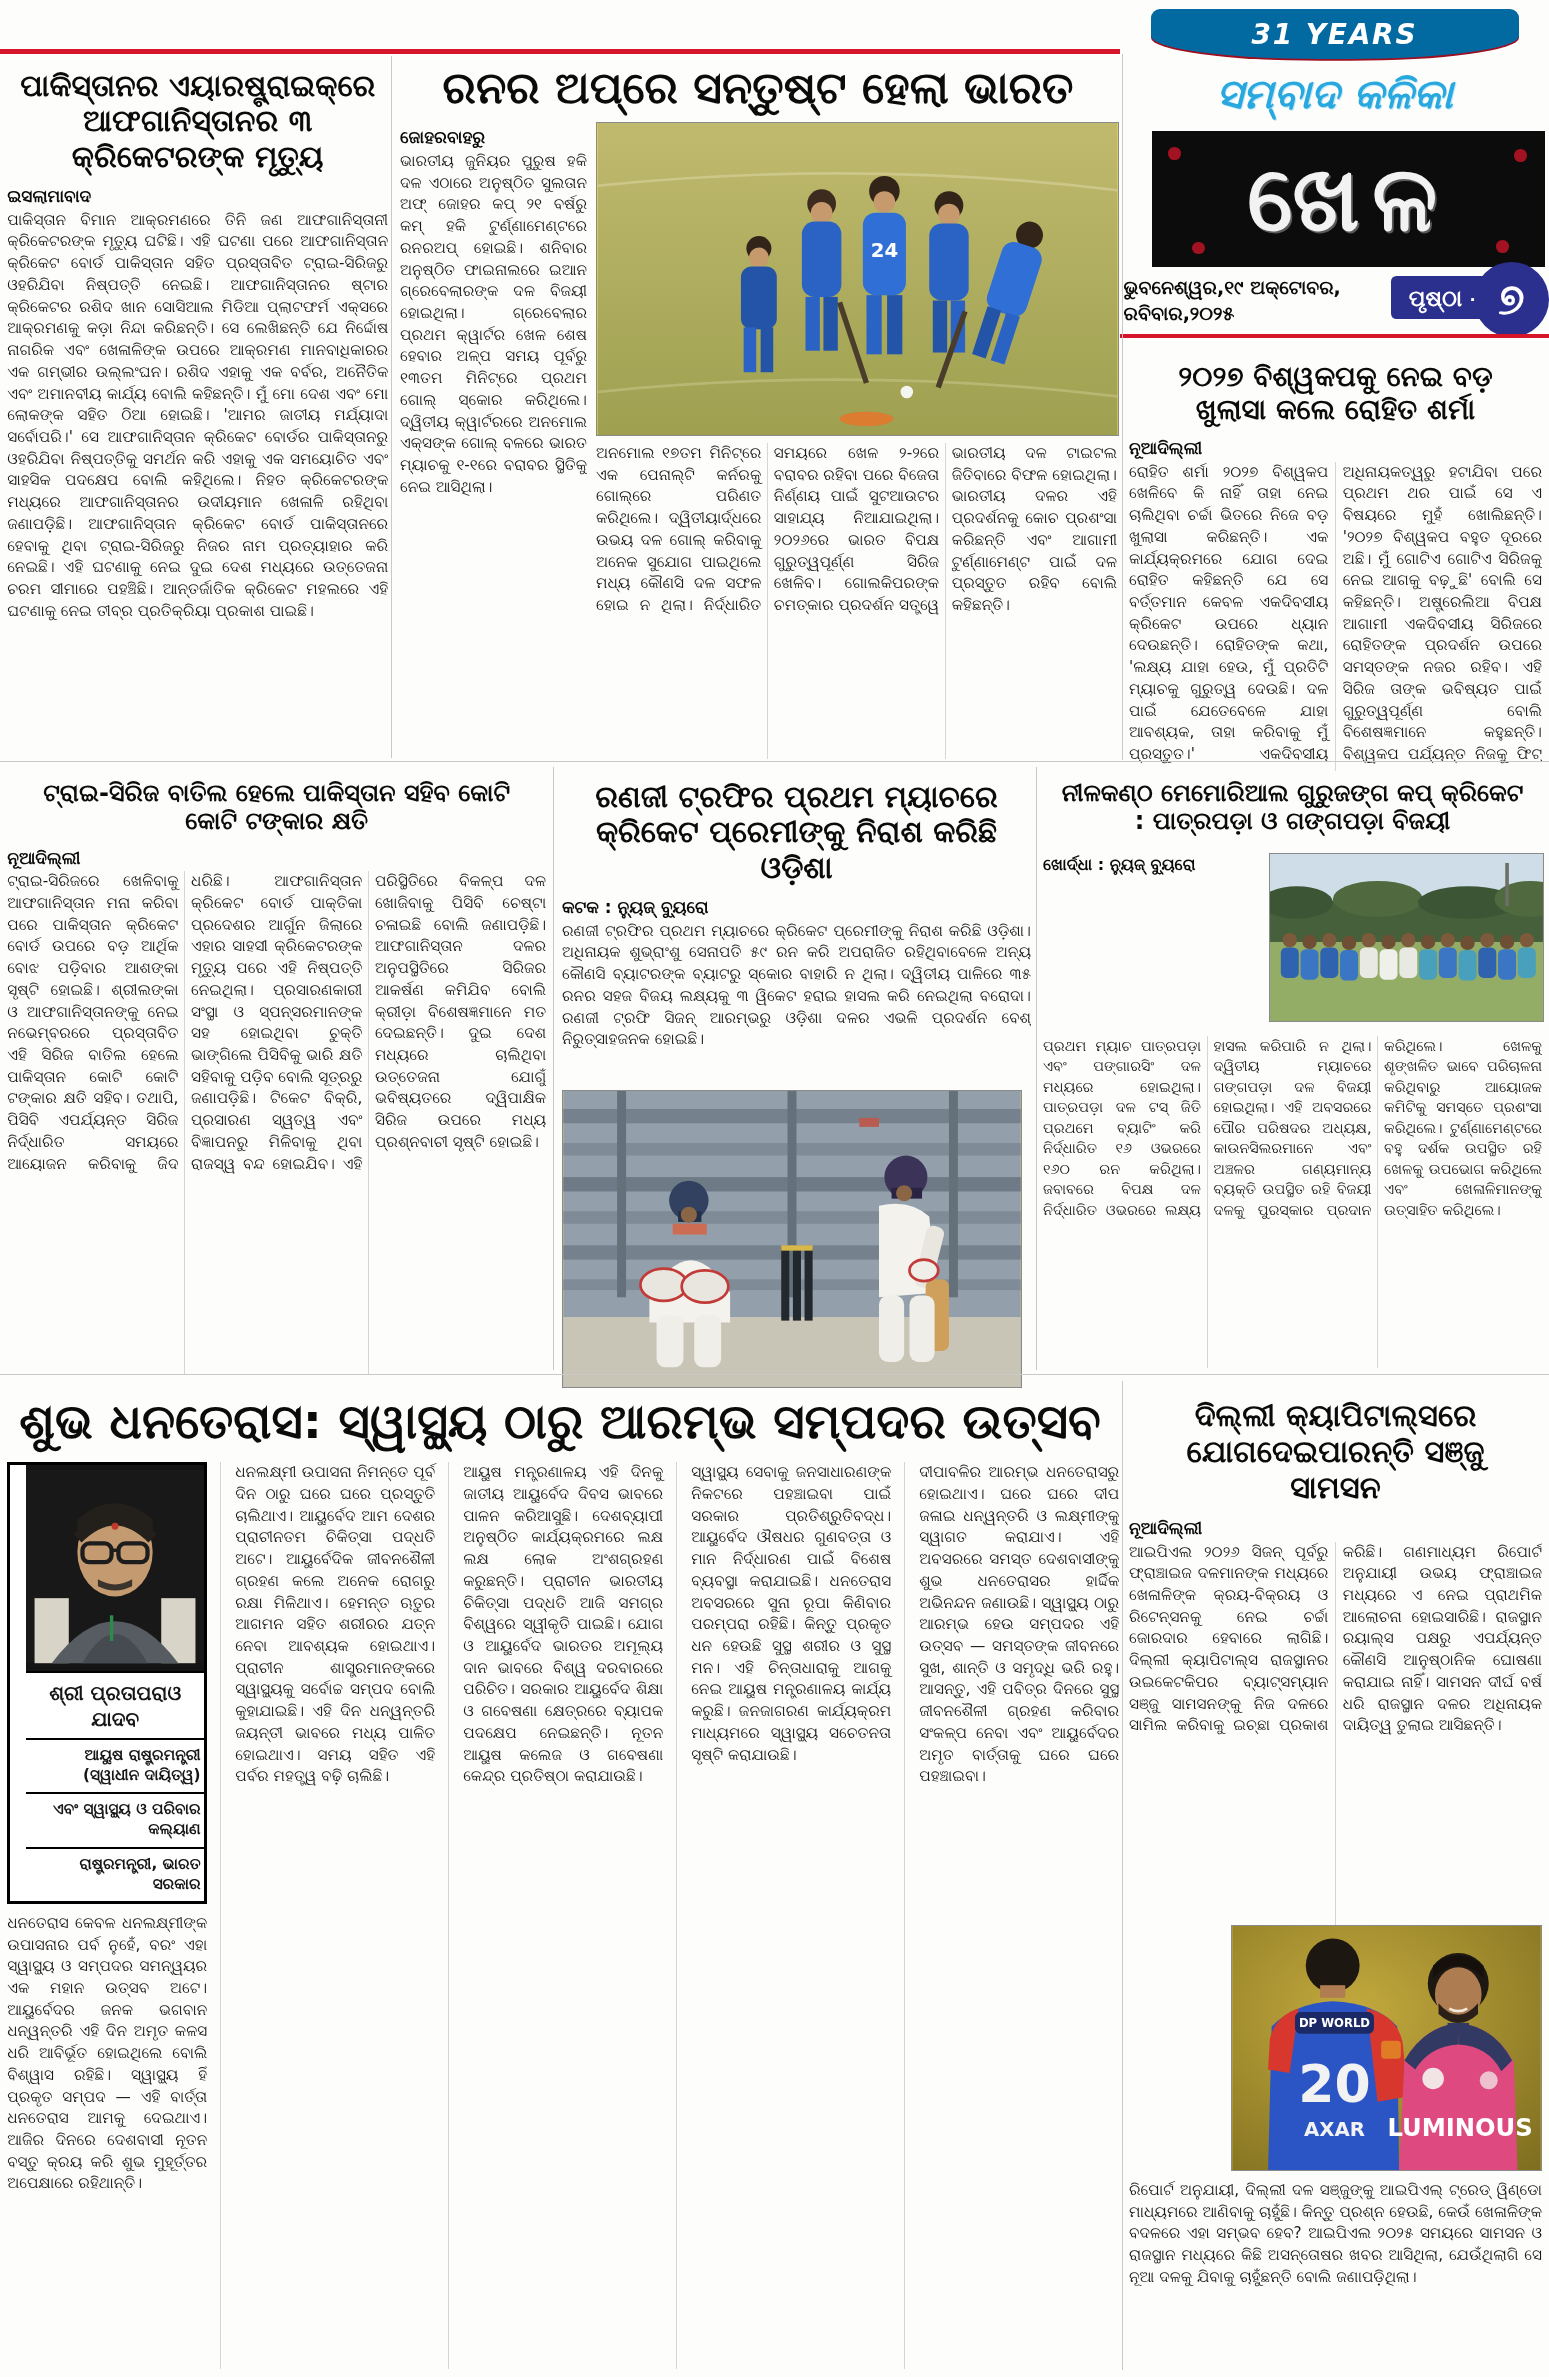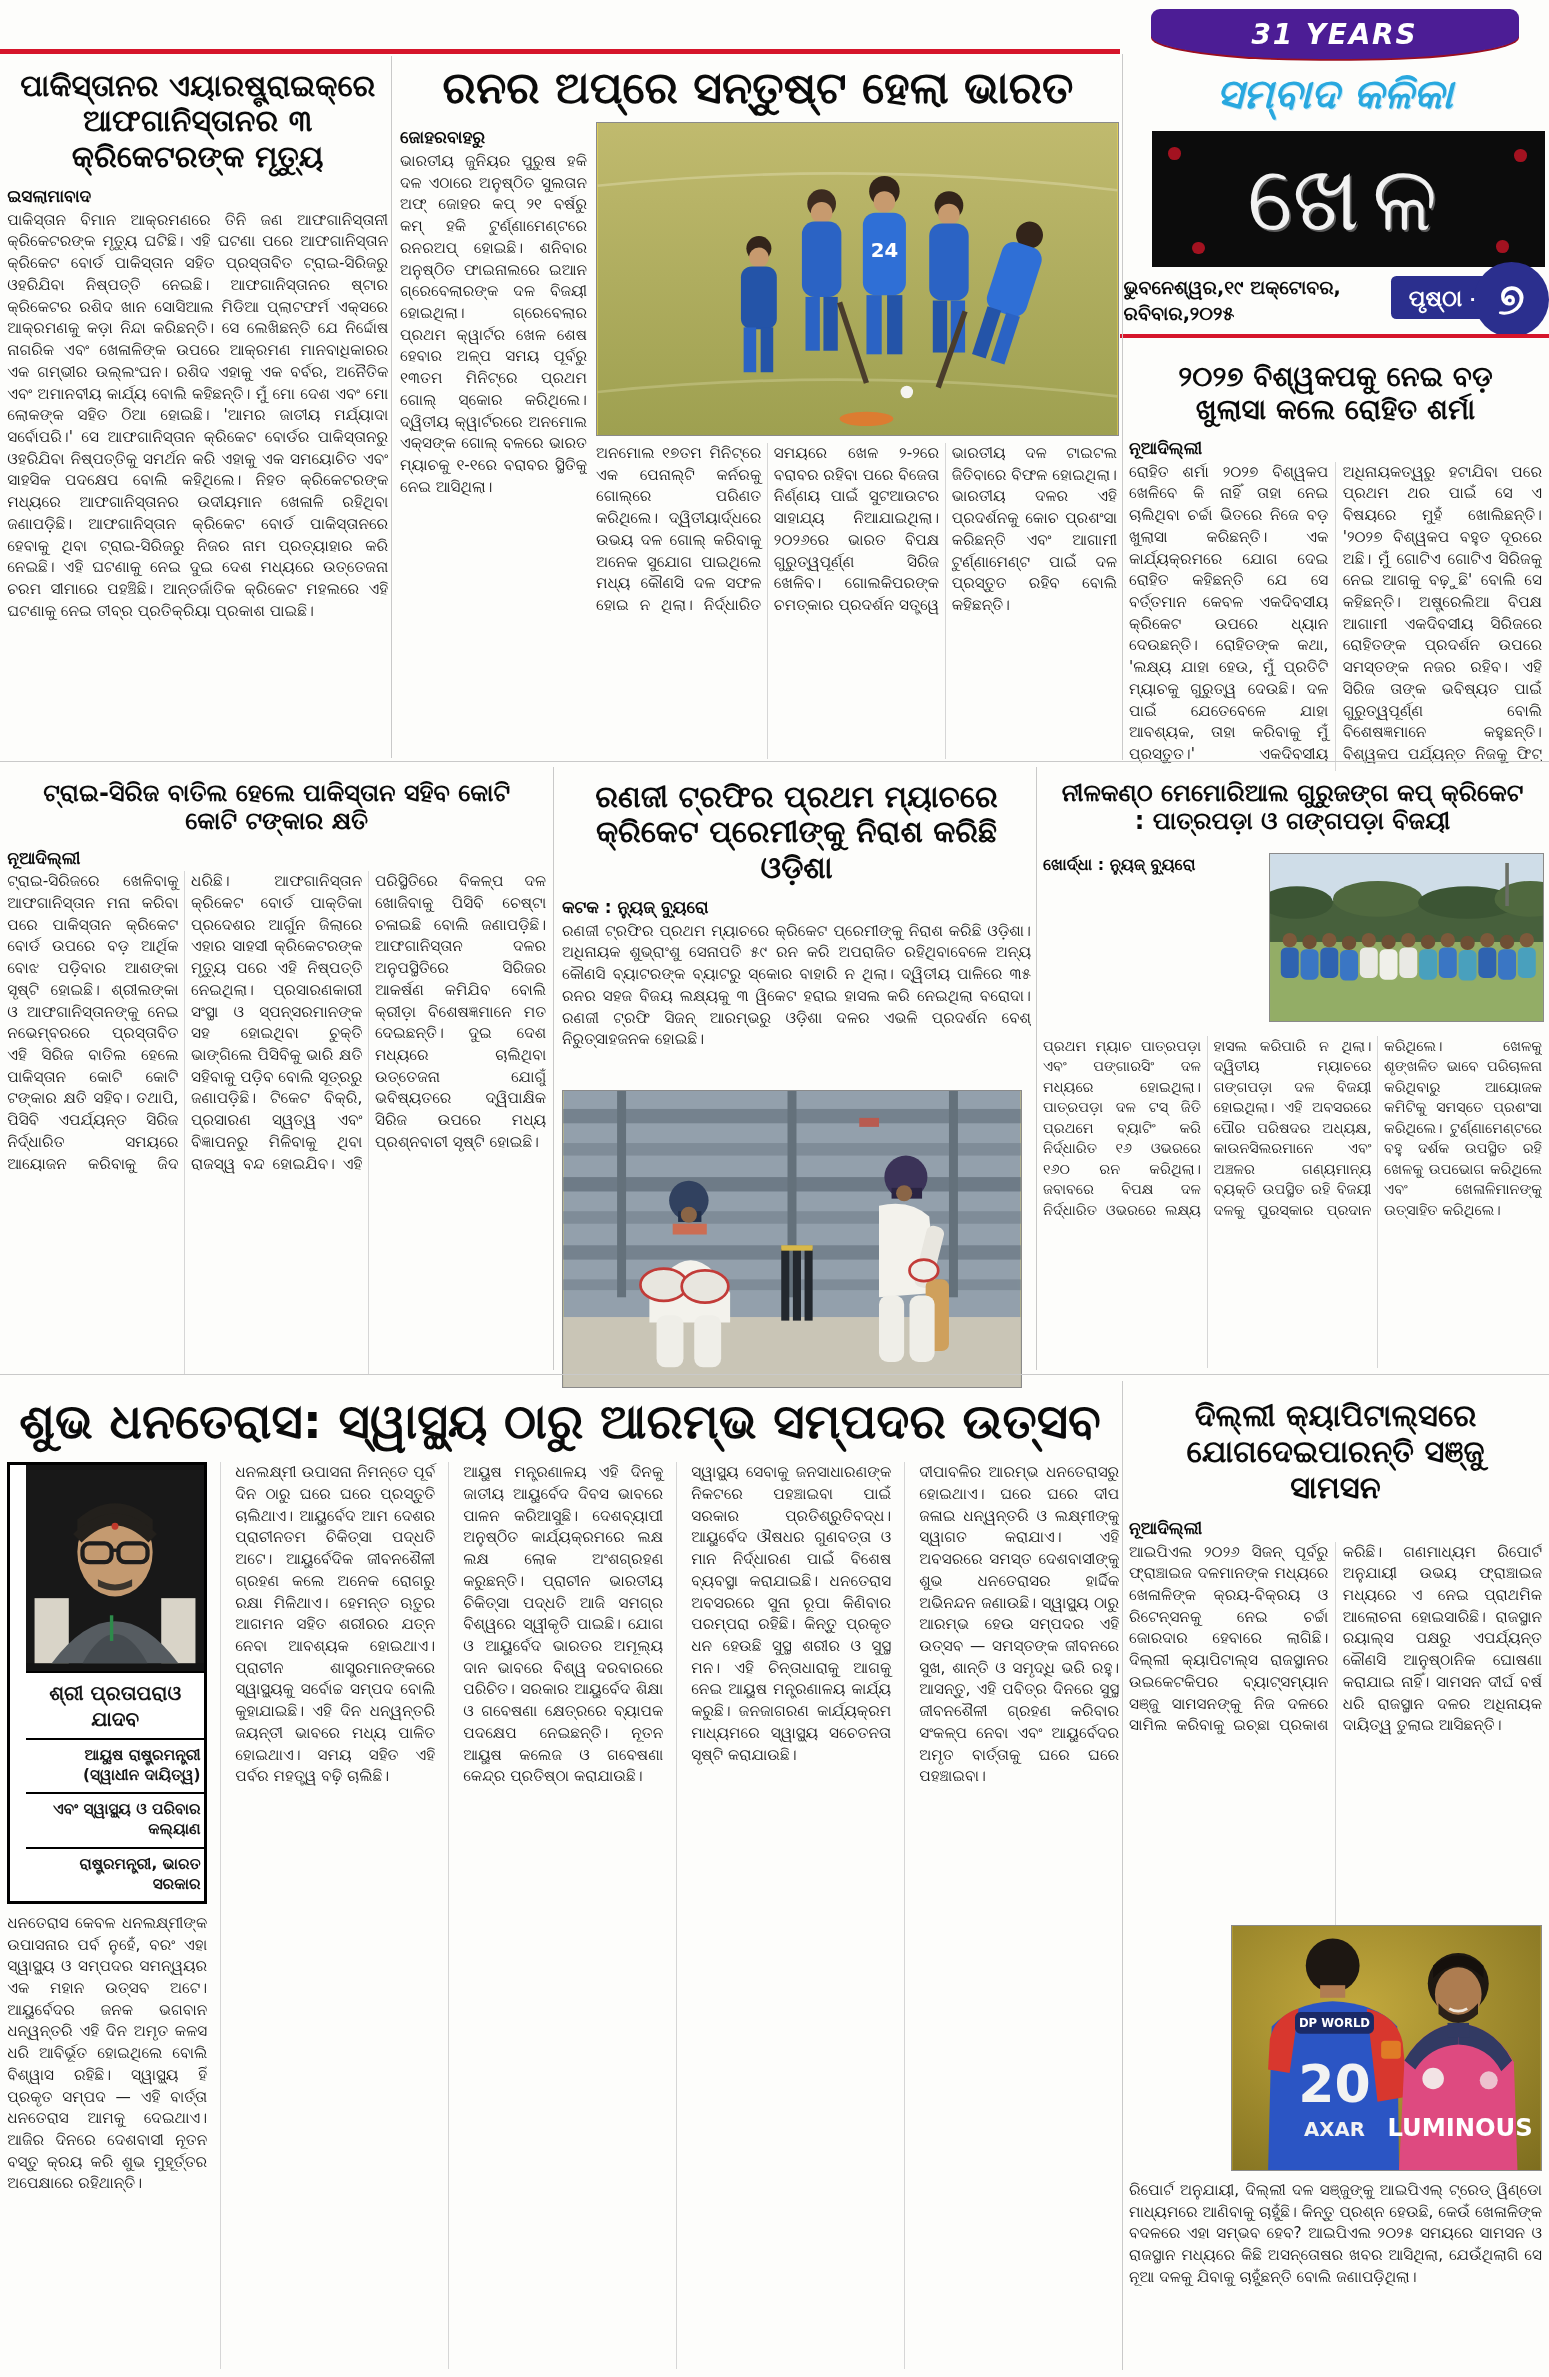--- a/index.html
+++ b/index.html
@@ -10,33 +10,33 @@
   .hairline{background:#c9c9c9;}
   .vline{background:#c9c9c9;width:0.9px;}
   h1,h2,h3{margin:12px;font-weight:bold;color:#0b0b0b;line-height:1.18;text-align:center;}
   .dateline{font-weight:bold;text-align:left;font-size:17px;margin:5.4px 0 3.6px 0;color:#0b0b0b;}
   .bodytext{font-size:15.3px;line-height:1.42;text-align:justify;color:#191919;overflow:hidden;}
   .cols2{column-count:2;column-gap:14.4px;column-rule:0.9px solid #d6d6d6;}
   .cols3{column-count:3;column-gap:12.6px;column-rule:0.9px solid #d6d6d6;}
   .photo{border:0.9px solid #8a8a8a;overflow:hidden;background:#fde047;}
   .photo svg{display:block;}
   
-  .ribbon{position:absolute;left:30.5px;top:9px;width:368px;height:50px;background:#4c1d95;
+  .ribbon{position:absolute;left:30.5px;top:9px;width:368px;height:50px;background:#0369a1;
           color:#fff;font-weight:bold;font-style:italic;font-size:28px;letter-spacing:1.8px;
           display:flex;align-items:center;justify-content:center;
           border-radius:9px 9px 46% 46%/9px 9px 23px 23px;box-shadow:0 1.8px 0 #9c0f20;}
   .ribbon:before,.ribbon:after{content:"";position:absolute;top:23px;width:66px;height:47px;background:#b91226;z-index:-1;}
   .ribbon:before{left:-43px;transform:skewY(18deg);clip-path:polygon(0 0,100% 0,100% 100%,40% 74%,0 100%);}
   .ribbon:after{right:-43px;transform:skewY(-18deg);clip-path:polygon(0 0,100% 0,100% 100%,60% 74%,0 100%);}
   .papername{position:absolute;left:0;top:70px;width:429px;text-align:center;
              color:#29a8df;font-size:41px;font-weight:bold;font-style:italic;
              text-shadow:0.9px 0.9px 0 #bfe6f7;}
   .logobox{position:absolute;left:32px;top:131px;width:393px;height:136px;background:#0c0c0c;
            display:flex;align-items:center;justify-content:center;}
-  .logobox span{color:#f2f2f2;font-size:90px;font-weight:normal;letter-spacing:12.6px;
+  .logobox span{color:#f2f2f2;font-size:90px;font-weight:bold;letter-spacing:12.6px;
                 text-shadow:1.8px 1.8px 0 #5a5a5a;}
   .logobox i{position:absolute;width:12.6px;height:12.6px;border-radius:50%;background:#a31220;}
   .mastdate{position:absolute;left:3.6px;top:275px;width:269px;font-weight:bold;font-size:19px;
             line-height:1.35;color:#0b0b0b;}
   .badge{position:absolute;left:271px;top:262px;width:158px;height:75px;}
   .badge .bar{position:absolute;left:0;top:14.4px;width:108px;height:43px;background:#2b2f8e;
               border-radius:5.4px;color:#fff;font-weight:bold;font-size:22.4px;display:flex;
               align-items:center;justify-content:center;}
   .badge .circ{position:absolute;right:0;top:0;width:75px;height:75px;border-radius:50%;
                background:#2b2f8e;color:#fff;font-weight:bold;font-size:43px;display:flex;

